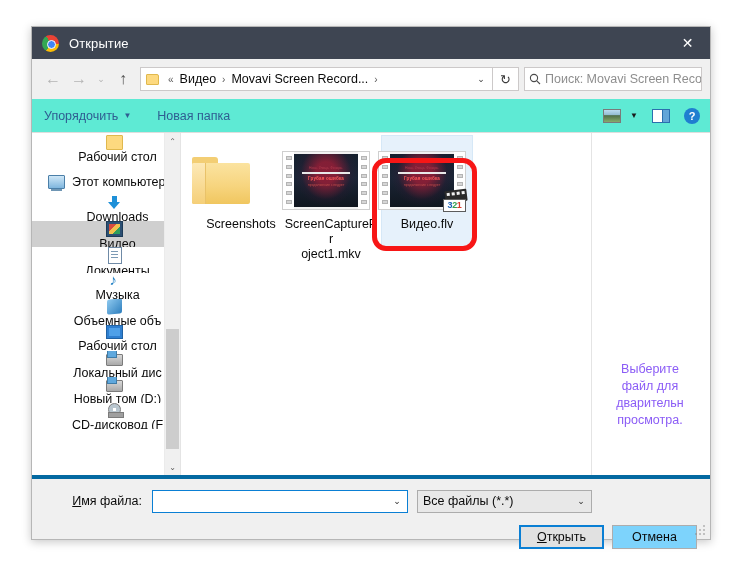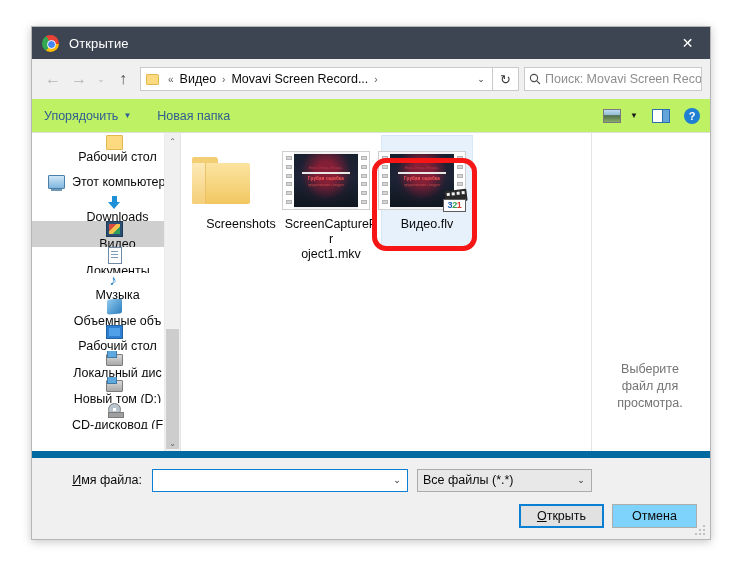--- a/index.html
+++ b/index.html
@@ -171,21 +171,21 @@
   #search-input-text {
     font-size: 12.5px;
     color: #8e8e8e;
     white-space: nowrap;
     overflow: hidden;
   }
 
   
   #toolbar {
     height: 34px;
-    background: #bef264;
+    background: #5eead4;
     border-bottom: 1px solid #dededd;
     display: flex;
     align-items: center;
     flex: 0 0 auto;
     padding: 0 10px 0 12px;
     box-sizing: border-box;
   }
   .tb-item {
     font-size: 12.5px;
     color: #2f5d91;
@@ -529,32 +529,32 @@
     overflow: hidden;
   }
   #preview-text {
     position: absolute;
     top: 228px;
     left: -10px;
     width: 136px;
     text-align: center;
     font-size: 12.5px;
     line-height: 17px;
-    color: #737373;
+    color: #8b5cf6;
     white-space: nowrap;
   }
 
   
   #bottom-area {
     flex: 0 0 auto;
     background: #f0f0f0;
-    border-top: 7px solid #0369a1;
+    border-top: 4px solid #0369a1;
     padding: 10px 12px 0 12px;
     box-sizing: border-box;
-    height: 88px;
+    height: 64px;
   }
   #filename-row {
     display: flex;
     align-items: center;
     height: 24px;
   }
   #filename-label {
     width: 108px;
     text-align: right;
     padding-right: 10px;
@@ -859,20 +859,21 @@
         <div class="file-label">Видео.flv</div>
       </div>
 
       <div id="red-annotation" style="left:191px; top:25px; width:105px; height:93px;"></div>
     </div>
 
     <div id="preview-pane">
       <div id="preview-text">
         <div>Выберите</div>
         <div>файл для</div>
+        <div>дварительн</div>
         <div>просмотра.</div>
       </div>
     </div>
   </div>
 
   <div id="bottom-area">
     <div id="filename-row">
       <div id="filename-label"><span class="u">И</span><span>мя файла:</span></div>
 
       <div id="filename-combo">

